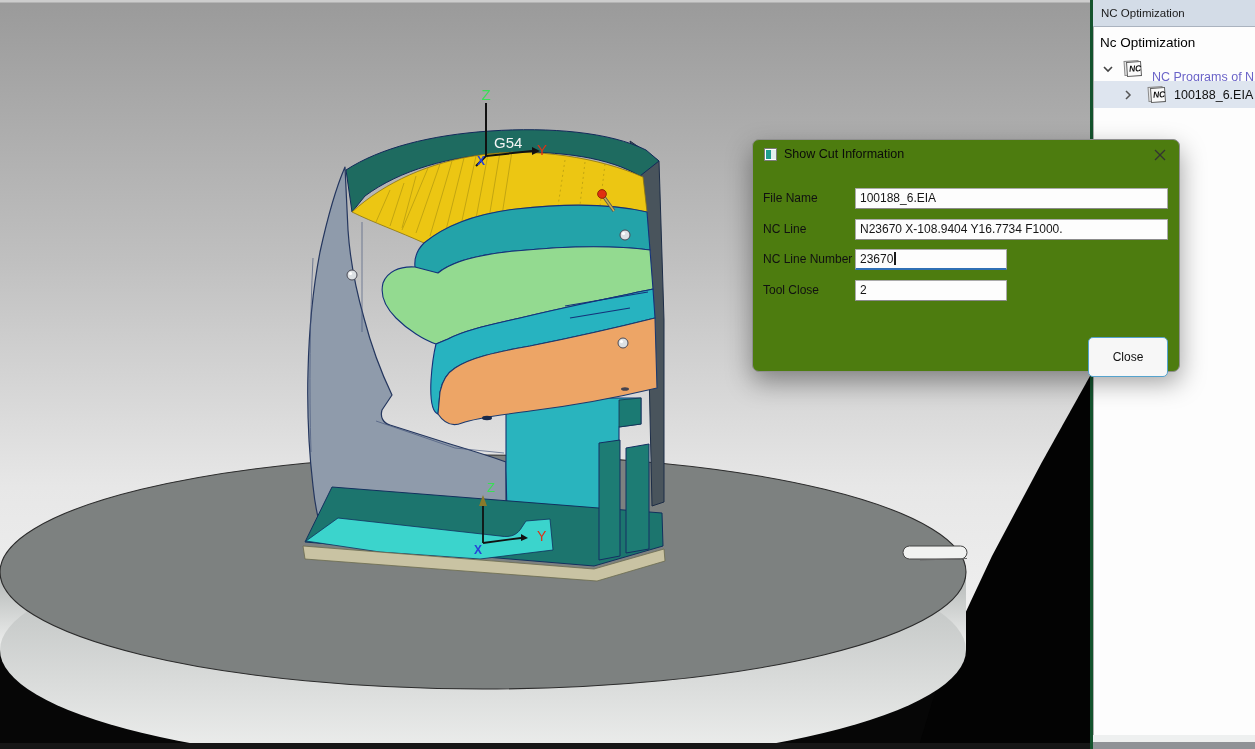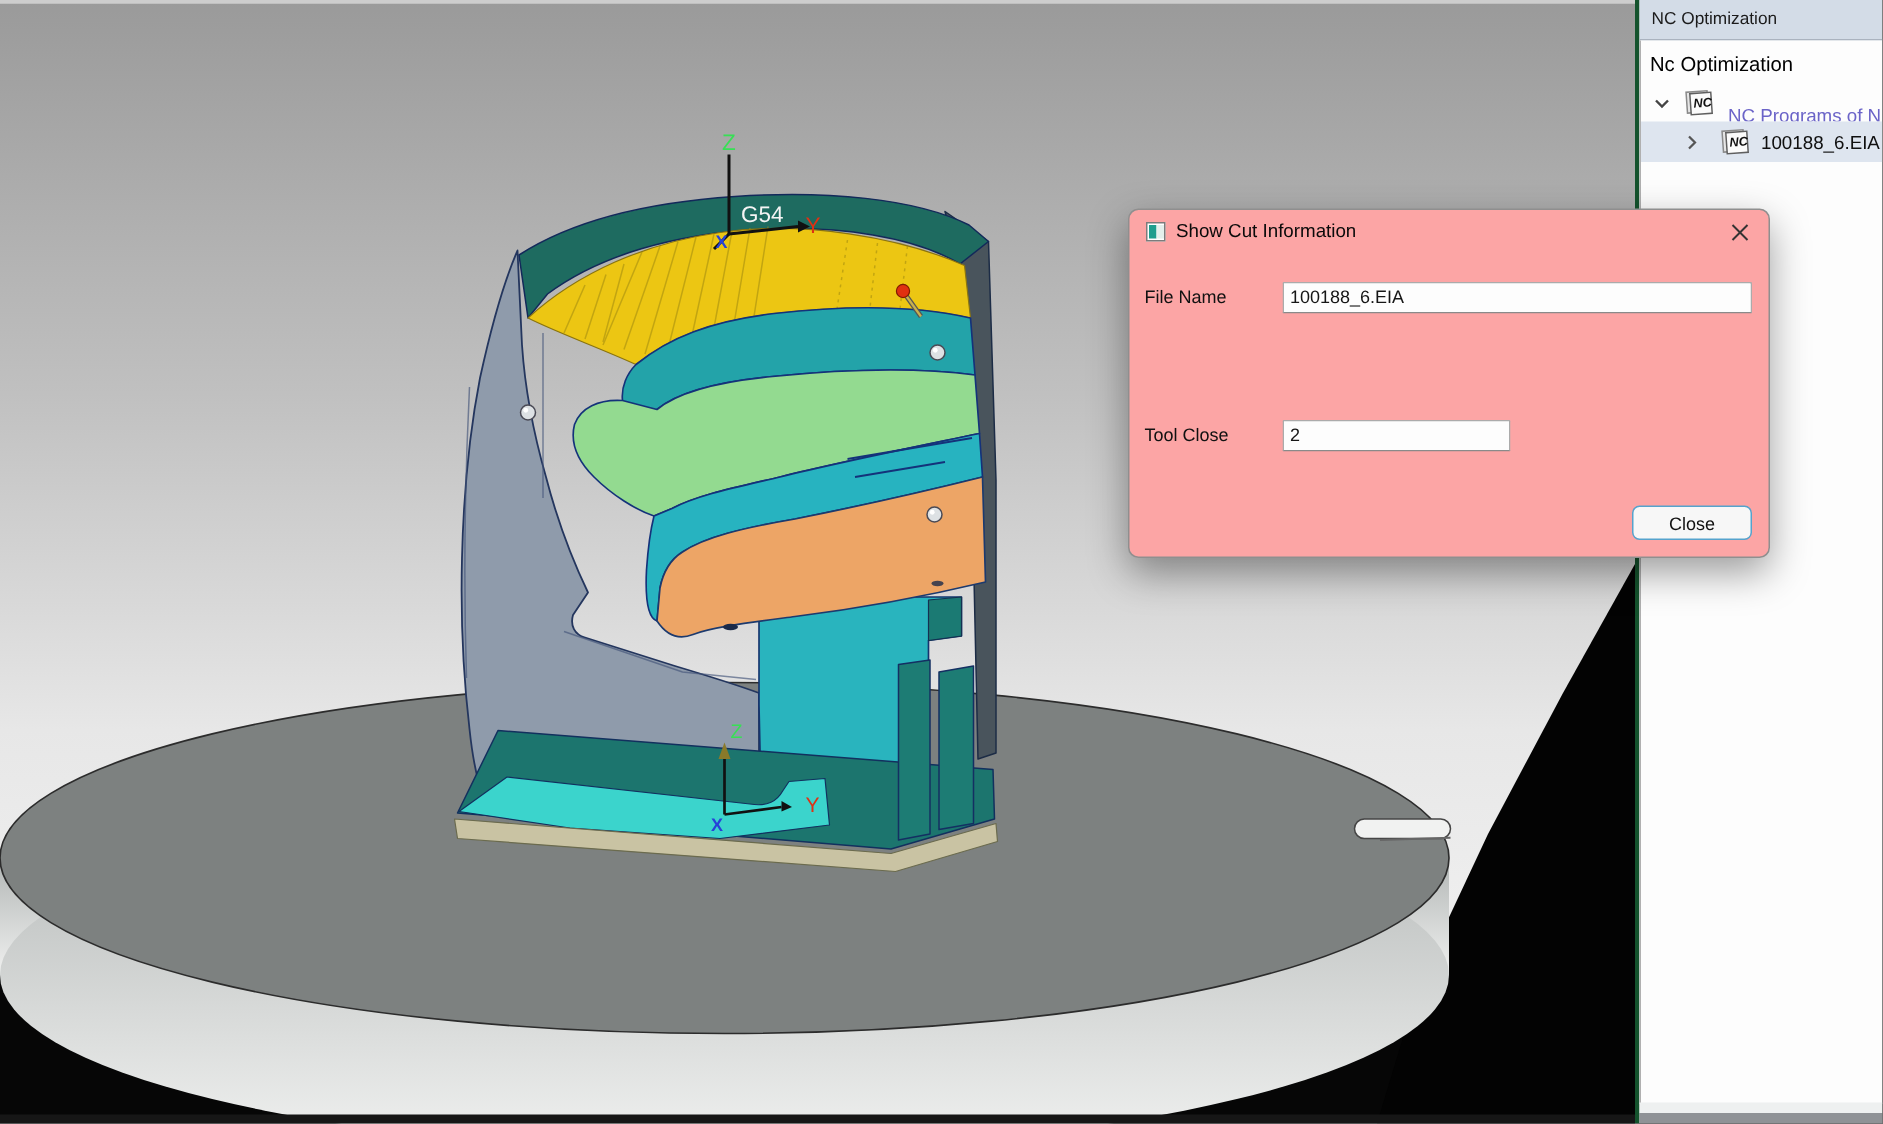--- a/index.html
+++ b/index.html
@@ -2,37 +2,37 @@
 <html><head>
 <meta charset="utf-8">
 <style>
   html,body{margin:0;padding:0;background:#2a2a2a;font-family:"Liberation Sans",sans-serif;}
   #stage{position:relative;width:1255px;height:749px;overflow:hidden;background:#9e9e9e;}
 
   
   #viewport{position:absolute;left:0;top:0;width:1090px;height:749px;}
 
   
-  .dialog{position:absolute;left:752px;top:139px;width:426px;height:231px;background:#fca5a5;
+  .dialog{position:absolute;left:752px;top:139px;width:426px;height:231px;background:#4d7c0f;
           border:1px solid #8f8f8f;border-radius:7px;box-shadow:0 10px 26px rgba(0,0,0,.38);z-index:30;}
   .dialog-title{position:absolute;left:31px;top:7px;font-size:12.5px;color:#0a0a0a;}
   .dialog-icon{position:absolute;left:11px;top:8px;width:13px;height:13px;background:#fff;border:1px solid #7c7c7c;box-sizing:border-box;}
   .dialog-icon i{position:absolute;left:1px;top:1px;width:5px;height:9px;background:#1f9e8e;}
   .dialog-icon b{position:absolute;left:6px;top:1px;width:5px;height:9px;background:#e4f0ec;}
   .dialog-close{position:absolute;right:10px;top:6px;width:18px;height:18px;display:flex;align-items:center;justify-content:center;cursor:default;}
   .fieldrow{position:absolute;left:0;width:100%;height:21px;}
   .fieldrow label{position:absolute;left:10px;top:3px;font-size:12px;color:#111;}
   .field-input{position:absolute;left:102px;top:0;height:21px;box-sizing:border-box;background:#fdfdfd;
                border:1px solid #ababab;border-bottom-color:#8a8a8a;border-radius:1px;
                font-size:12px;color:#161616;padding:2px 4px 0 4px;white-space:nowrap;overflow:hidden;}
   .field-input.wide{width:313px;}
   .field-input.short{width:152px;}
   .field-input.focused{border-bottom:2px solid #2f6fb4;}
   .caret{display:inline-block;width:1.5px;height:13px;background:#1a1a1a;vertical-align:-2px;margin-left:1px;}
-  .close-btn{position:absolute;left:335px;top:197px;width:80px;height:23px;background:#f7f7f7;
+  .close-btn{position:absolute;left:335px;top:197px;width:80px;height:40px;background:#f7f7f7;
              border:1.6px solid #55a3cd;border-radius:5px;font-size:12px;color:#111;
              font-family:"Liberation Sans",sans-serif;display:flex;align-items:center;justify-content:center;}
 
   
   .sidebar{position:absolute;left:1090px;top:0;width:165px;height:749px;background:#fdfdfd;
            border-left:3px solid #14532d;box-sizing:border-box;z-index:10;}
   .panel-tab{height:26px;background:#d3dce7;border-bottom:1px solid #aab3bf;display:flex;align-items:center;
              padding-left:8px;font-size:11.5px;color:#1b1b1b;}
   .panel-body{border-left:1px solid #b0b0b0;height:709px;background:#fdfdfd;overflow:hidden;}
   .panel-title{font-size:13.5px;color:#000;padding:8px 0 6px 6px;}
@@ -248,21 +248,33 @@
         </svg>
     </span>
 
     <div class="fieldrow" style="top:48px;padding-left:30px;">
       <label>File Name</label>
       <div class="field-input wide">
         <span>100188_6.EIA</span>
       </div>
     </div>
 
-
+    <div class="fieldrow" style="top:79px;">
+      <label>NC Line</label>
+      <div class="field-input wide">
+        <span>N23670 X-108.9404 Y16.7734 F1000.</span>
+      </div>
+    </div>
+
+    <div class="fieldrow" style="top:109px;">
+      <label>NC Line Number</label>
+      <div class="field-input short focused">
+        <span>23670</span><span class="caret"></span>
+      </div>
+    </div>
 
     <div class="fieldrow" style="top:140px;">
       <label>Tool Close</label>
       <div class="field-input short">
         <span>2</span>
       </div>
     </div>
 
     <button class="close-btn">Close</button>
   </div>

